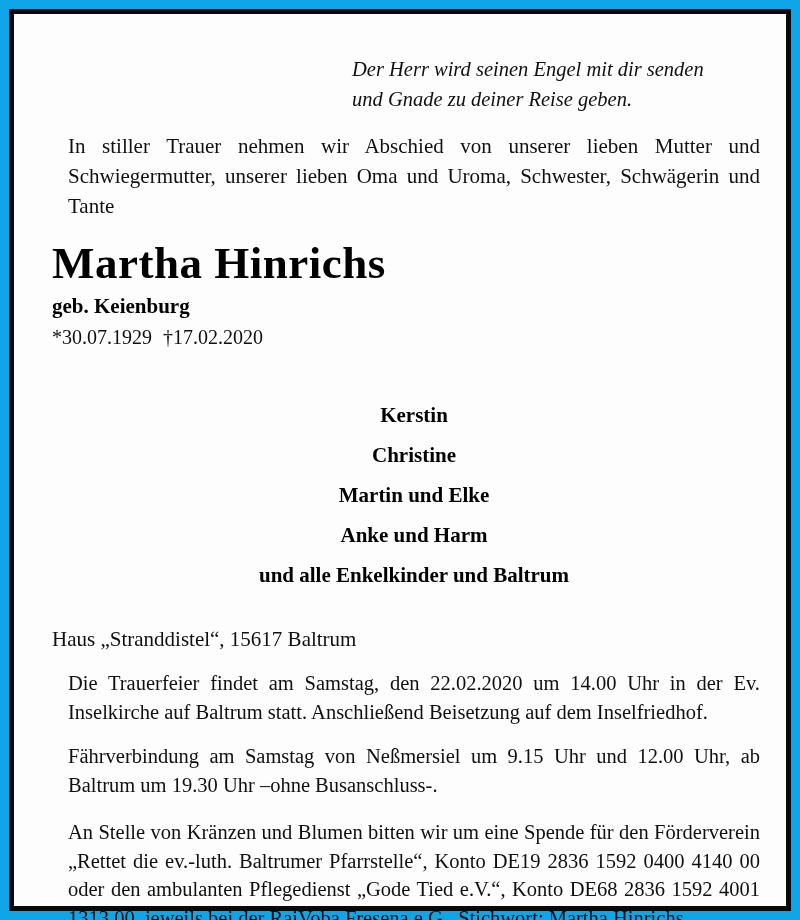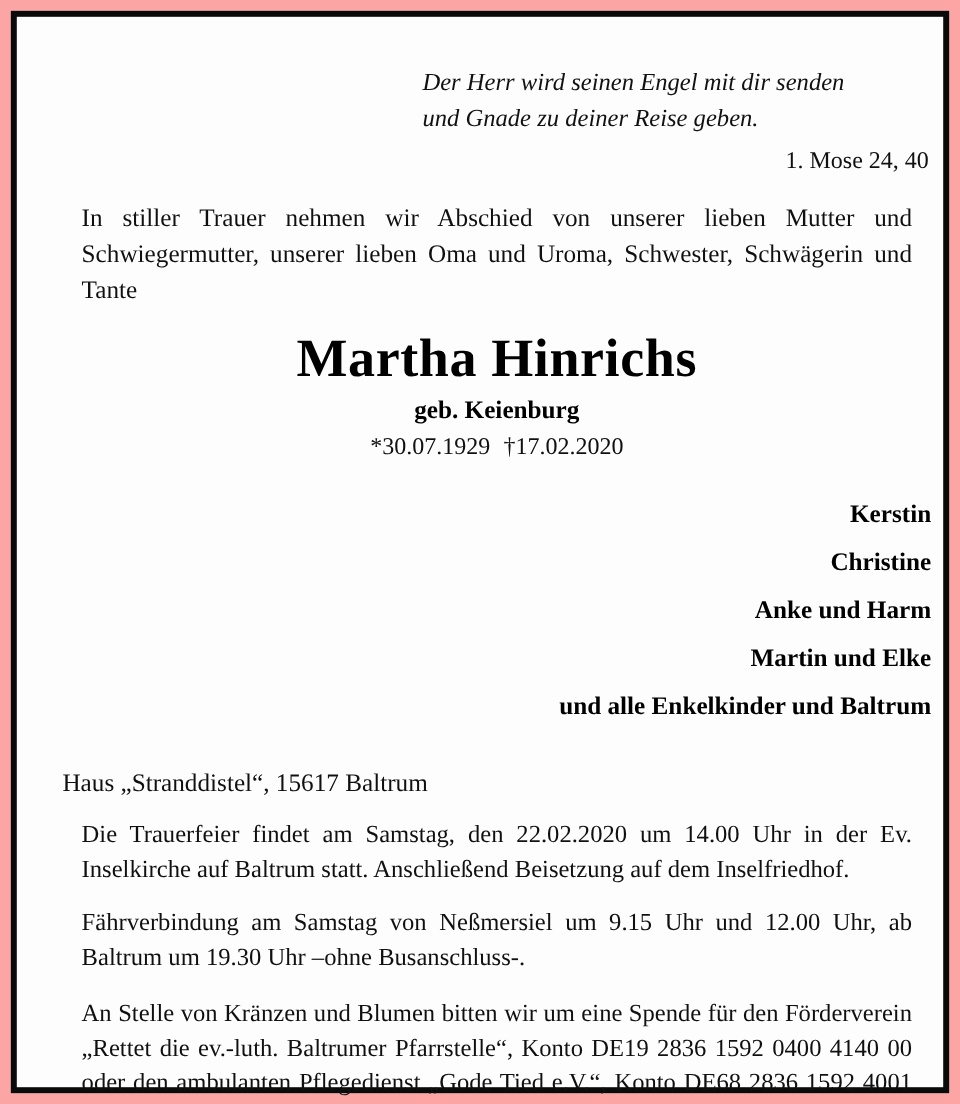--- a/index.html
+++ b/index.html
@@ -7,21 +7,21 @@
     padding: 0;
     background: #ffffff;
   }
   body {
     font-family: "Liberation Serif", "DejaVu Serif", serif;
   }
   .page {
     position: relative;
     width: 800px;
     height: 920px;
-    background: #fca5a5;
+    background: #0ea5e9;
     overflow: hidden;
     box-sizing: border-box;
   }
   
   .frame {
     position: absolute;
     left: 9px;
     top: 9px;
     width: 782px;
     height: 902px;
@@ -69,21 +69,20 @@
   }
   .para.last-left > :last-child { }
   .intro {
     margin-top: 17px;
     font-size: 21px;
     line-height: 30px;
   }
 
   
   .name-block {
-    text-align: center;
   }
   .deceased-name {
     font-size: 45px;
     font-weight: bold;
     letter-spacing: 0.5px;
     line-height: 52px;
     color: #000000;
   }
   .maiden-name {
     font-size: 21px;
@@ -95,22 +94,22 @@
   .life-dates {
     font-size: 20px;
     line-height: 28px;
     margin-top: 3px;
     color: #101010;
   }
   .life-dates .gap { display: inline-block; width: 11px; }
 
   
   .mourners {
-    text-align: right;
-    margin-top: 22px;
+    text-align: center;
+    margin-top: 44px;
   }
   .mourner {
     font-size: 21px;
     font-weight: bold;
     line-height: 40px;
     color: #000000;
   }
 
   
   .address {
@@ -132,38 +131,37 @@
 </head>
 <body>
 
 <div class="page">
   <div class="frame">
     <div class="content">
 
       <div class="epigraph">
         <div class="epigraph-line">Der Herr wird seinen Engel mit dir senden</div>
         <div class="epigraph-line">und Gnade zu deiner Reise geben.</div>
-        <div class="epigraph-source">1. Mose 24, 40</div>
       </div>
 
       <p class="para intro">In stiller Trauer nehmen wir Abschied von unserer lieben Mutter und Schwiegermutter, unserer lieben Oma und Uroma, Schwester, Schwägerin und Tante</p>
 
       <div class="name-block">
         <div class="deceased-name">Martha Hinrichs</div>
         <div class="maiden-name">geb. Keienburg</div>
         <div class="life-dates">
           <span>*30.07.1929</span><span class="gap"></span><span>†17.02.2020</span>
         </div>
       </div>
 
       <div class="mourners">
         <div class="mourner">Kerstin</div>
         <div class="mourner">Christine</div>
+        <div class="mourner">Martin und Elke</div>
         <div class="mourner">Anke und Harm</div>
-        <div class="mourner">Martin und Elke</div>
         <div class="mourner">und alle Enkelkinder und Baltrum</div>
       </div>
 
       <div class="address">Haus „Stranddistel“, 15617 Baltrum</div>
 
       <p class="para detail-para">Die Trauerfeier findet am Samstag, den 22.02.2020 um 14.00 Uhr in der Ev. Inselkirche auf Baltrum statt. Anschließend Beisetzung auf dem Inselfriedhof.</p>
 
       <p class="para detail-para tight">Fährverbindung am Samstag von Neßmersiel um 9.15 Uhr und 12.00 Uhr, ab Baltrum um 19.30 Uhr –ohne Busanschluss-.</p>
 
       <p class="para donation">An Stelle von Kränzen und Blumen bitten wir um eine Spende für den Förderverein „Rettet die ev.-luth. Baltrumer Pfarrstelle“, Konto DE19 2836 1592 0400 4140 00 oder den ambulanten Pflegedienst „Gode Tied e.V.“, Konto DE68 2836 1592 4001 1313 00, jeweils bei der RaiVoba Fresena e.G., Stichwort: Martha Hinrichs.</p>

